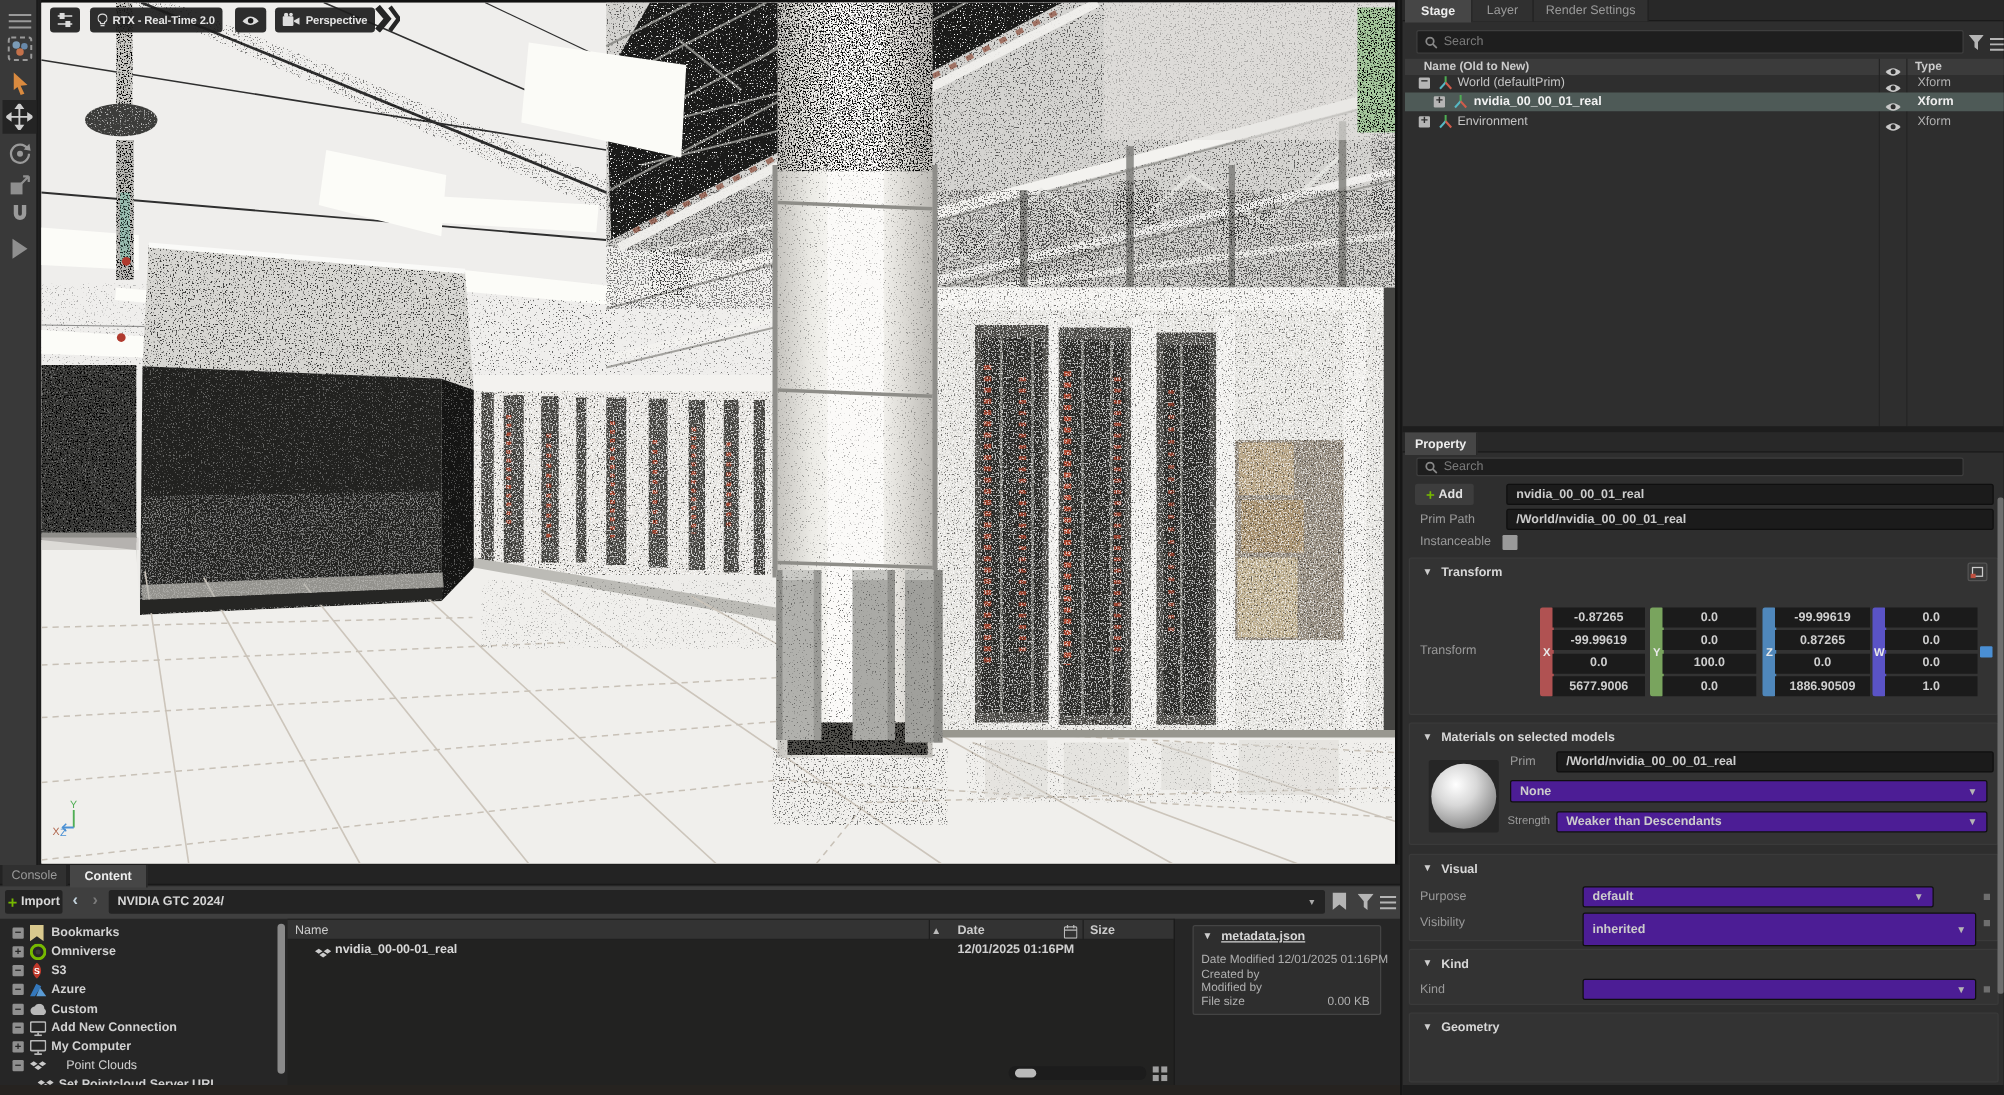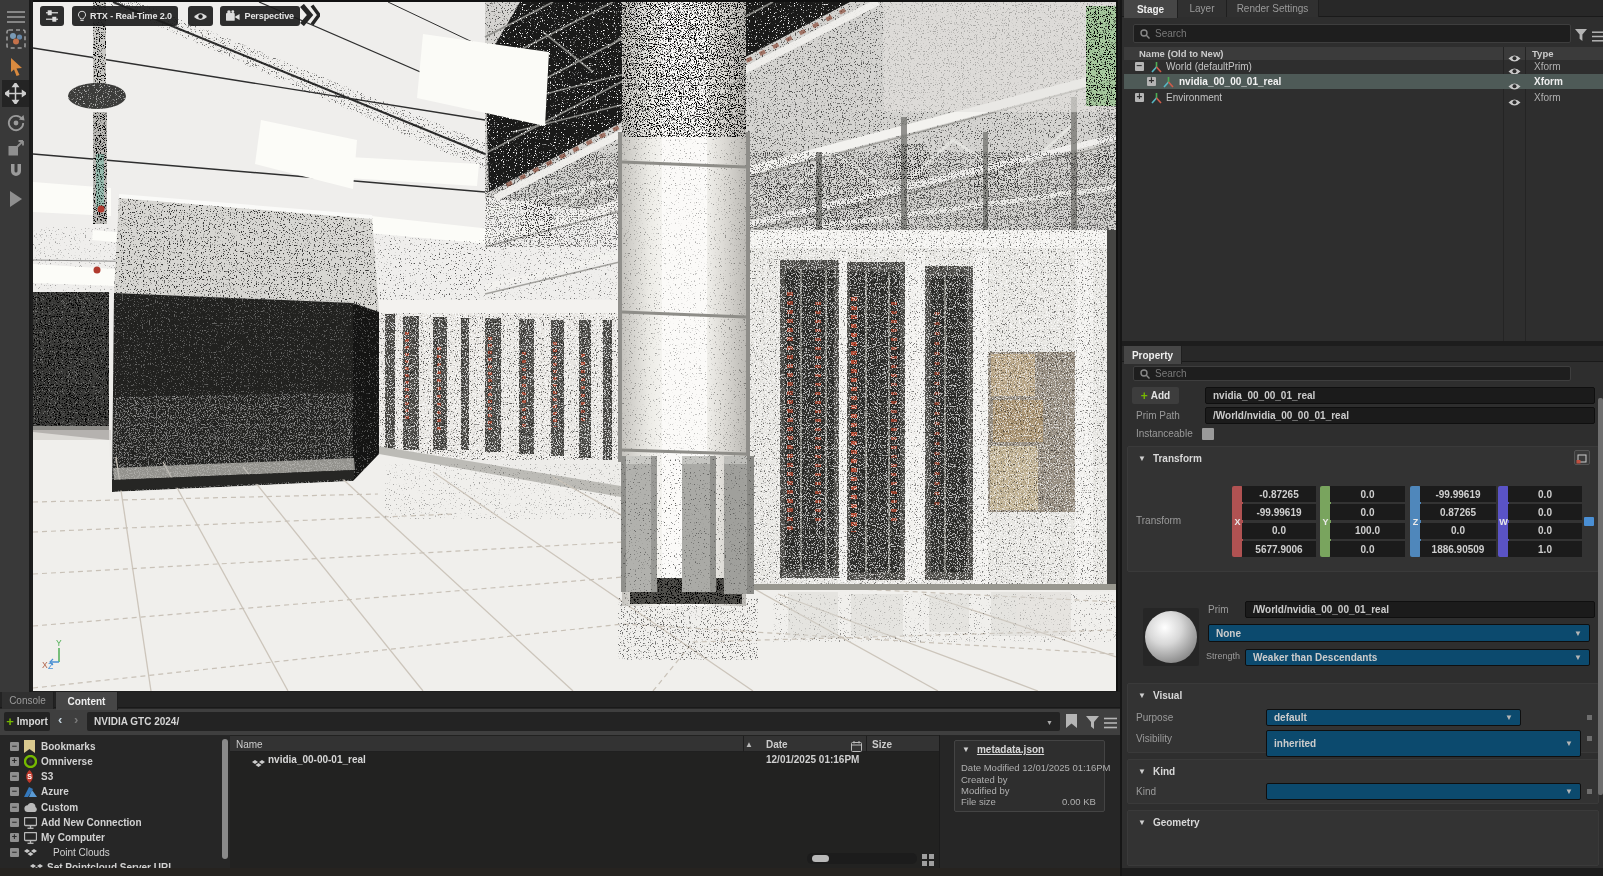--- a/index.html
+++ b/index.html
@@ -23,21 +23,21 @@
 #rpanel { left:1120px; top:0; width:483px; height:876px; background:#2e2e2e; border-left:2px solid #161616; }
 .tabbar { position:absolute; left:0; width:100%; background:#282828; border-bottom:1px solid #1a1a1a; }
 .tab { position:absolute; top:0; height:17px; font-size:10px; color:#9a9a9a; display:flex; align-items:center; justify-content:center; background:#303030; border-right:1px solid #1f1f1f; }
 .tab.active { background:#464646; color:#eeeeee; font-weight:bold; height:18px; z-index:3; }
 .searchbox { position:absolute; background:#1e1e1e; border:1px solid #3e3e3e; border-radius:2px; color:#7a7a7a; font-size:10px; display:flex; align-items:center; padding-left:6px; gap:5px; }
 .field { position:absolute; background:#1b1b1b; border:1px solid #0f0f0f; border-radius:2px; color:#cccccc; font-size:10px; display:flex; align-items:center; padding-left:7px; height:16px; }
 .lbl { position:absolute; color:#9a9a9a; font-size:10px; }
 .sect { position:absolute; left:5px; width:472px; background:#333333; border:1px solid #3a3a3a; border-radius:2px; }
 .sect .hdr { position:absolute; left:10px; top:6px; color:#d8d8d8; font-size:10px; font-weight:bold; }
 .caret { display:inline-block; margin-right:7px; color:#cfcfcf; font-size:8px; vertical-align:1px; }
-.drop { position:absolute; background:#0c4a6e; border:1px solid #0f0f0f; border-radius:2px; color:#cccccc; font-size:10px; display:flex; align-items:center; padding:0 7px; height:16px;justify-content:center; }
+.drop { position:absolute; background:#4c1d95; border:1px solid #0f0f0f; border-radius:2px; color:#cccccc; font-size:10px; display:flex; align-items:center; padding:0 7px; height:16px;justify-content:center; }
 .drop .dn { margin-left:auto; color:#b5b5b5; font-size:8px; }
 .mcell { position:absolute; background:#1b1b1b; color:#cfcfcf; font-size:10px; font-weight:bold; height:16px; display:flex; align-items:center; justify-content:center; }
 .mbar { position:absolute; width:11px; border-radius:2px; color:#e9e9e9; font-size:9px; font-weight:bold; display:flex; align-items:center; justify-content:center; }
 
 
 #bpanel { left:0; top:692px; width:1120px; height:176px; background:#262626; }
 #statusbar { left:0; top:868px; width:1120px; height:8px; background:#262320; }
 .trow { position:absolute; color:#c8c8c8; font-size:10px; display:flex; align-items:center; height:15px; }
 .exp { width:9px; height:9px; background:#8f8f8f; border-radius:1px; color:#262626; font-size:9px; line-height:8px; text-align:center; font-weight:bold; margin-right:5px; flex:none; }
 </style>
@@ -747,33 +747,36 @@
         <div class="mcell" style="left:298px; top:522.8px; width:76px;">0.0</div>
         <div class="mcell" style="left:298px; top:541.2px; width:76px;">1886.90509</div>
         <div class="mbar" style="left:376px; top:486px; height:71px; background:#5a53c6;">W</div>
         <div class="mcell" style="left:386px; top:486px; width:74px;">0.0</div>
         <div class="mcell" style="left:386px; top:504.4px; width:74px;">0.0</div>
         <div class="mcell" style="left:386px; top:522.8px; width:74px;">0.0</div>
         <div class="mcell" style="left:386px; top:541.2px; width:74px;">1.0</div>
       </div>
     <div style="position:absolute; left:462px; top:517px; width:10px; height:9px; background:#4a8fd4; border-radius:1px;"></div>
 
+    <div class="sect" style="top:578px; height:98px;">
+      <div class="hdr"><span class="caret">▼</span>Materials on selected models</div>
+    </div>
     <div style="position:absolute; left:21px; top:608px; width:56px; height:58px; background:#262626; border-radius:2px;"></div>
     <div style="position:absolute; left:23px; top:611px; width:52px; height:52px; border-radius:50%; background:radial-gradient(circle at 38% 32%, #ffffff 0%, #d8d8d8 35%, #8e8e8e 75%, #6a6a6a 100%);"></div>
     <div class="lbl" style="left:86px; top:604px;">Prim</div>
     <div class="field" style="left:123px; top:601px; width:350px; height:17px; font-weight:bold;">/World/nvidia_00_00_01_real</div>
     <div class="drop" style="left:86px; top:624px; width:382px; height:18px; font-weight:bold;">None<span class="dn">▼</span></div>
     <div class="lbl" style="left:84px; top:619px; font-size:9px;margin-top:32px;">Strength</div>
     <div class="drop" style="left:123px; top:649px; width:345px; height:17px; font-weight:bold;">Weaker than Descendants<span class="dn">▼</span></div>
 
     <div class="sect" style="top:683px; height:70px;">
       <div class="hdr"><span class="caret">▼</span>Visual</div>
     </div>
     <div class="lbl" style="left:14px; top:712px;">Purpose</div>
-    <div class="drop" style="left:144px; top:709px; width:255px; height:17px; font-weight:bold;">default<span class="dn">▼</span></div>
+    <div class="drop" style="left:144px; top:709px; width:281px; height:17px; font-weight:bold;">default<span class="dn">▼</span></div>
     <div style="position:absolute; left:465px; top:715px; width:5px; height:5px; background:#6e6e6e;"></div>
     <div class="lbl" style="left:14px; top:733px;">Visibility</div>
     <div class="drop" style="left:144px; top:730px; width:315px; height:27px; font-weight:bold;">inherited<span class="dn">▼</span></div>
     <div style="position:absolute; left:465px; top:736px; width:5px; height:5px; background:#6e6e6e;"></div>
 
     <div class="sect" style="top:759px; height:45px;">
       <div class="hdr"><span class="caret">▼</span>Kind</div>
     </div>
     <div class="lbl" style="left:14px; top:786px;">Kind</div>
     <div class="drop" style="left:144px; top:783px; width:315px; height:17px;">

